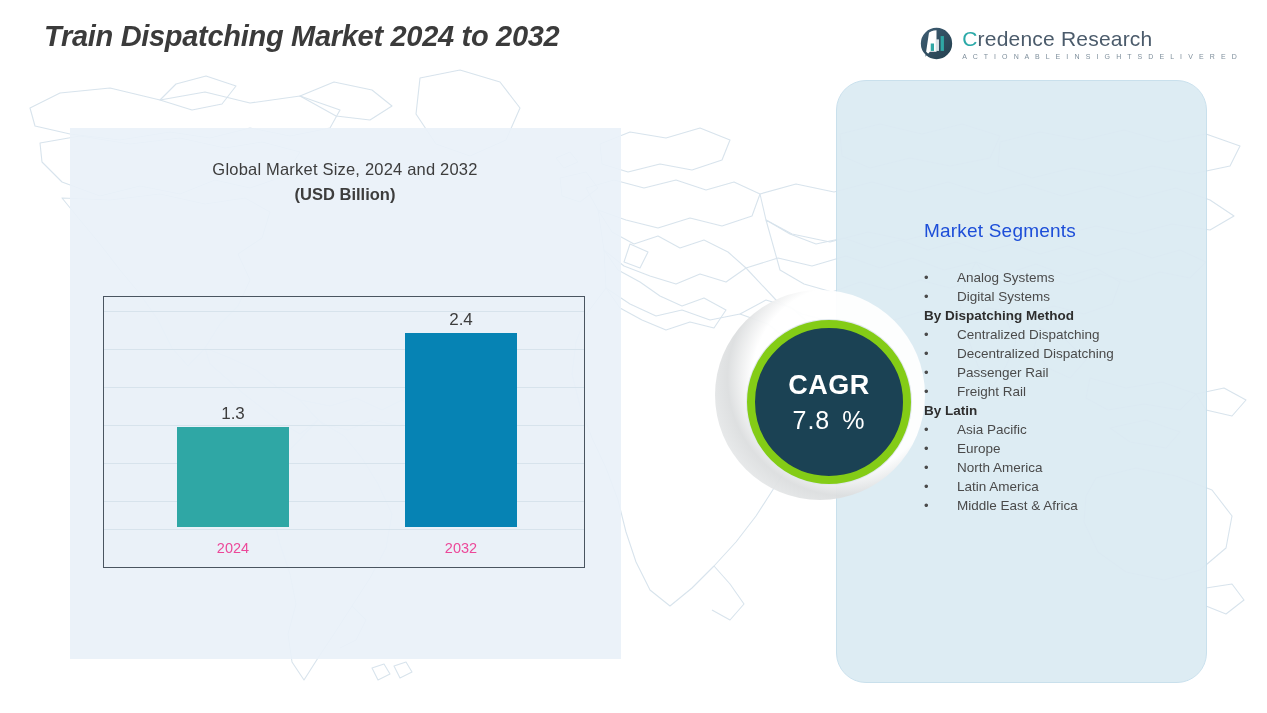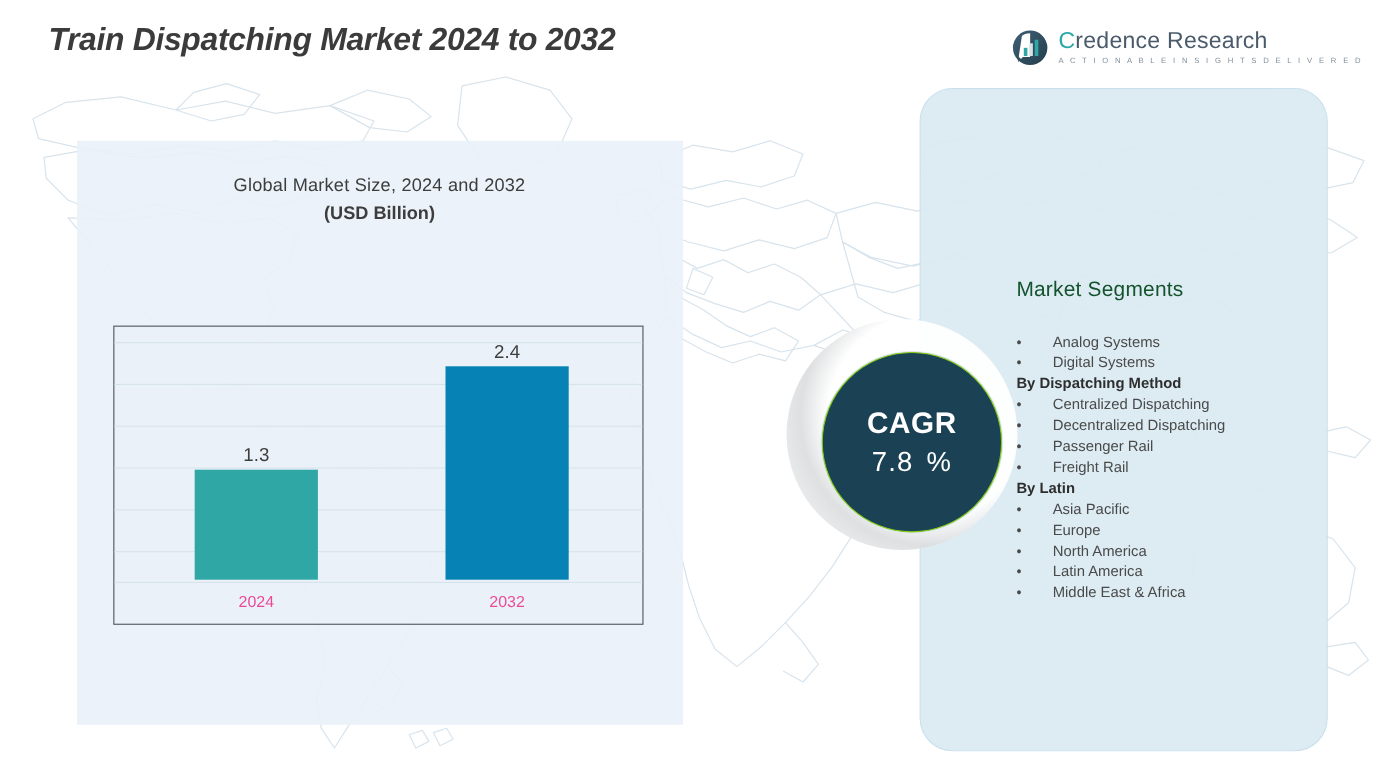--- a/index.html
+++ b/index.html
@@ -52,21 +52,21 @@
     font-weight: bold;
     font-style: italic;
     color: #3b3b3b;
     letter-spacing: -0.3px;
     white-space: nowrap;
   }
   .logo {
     position: absolute;
     right: 28px; top: 27px;
     display: flex;
-    align-items: flex-start;
+    align-items: center;
     gap: 9px;
   }
   .logo-mark { width: 33px; height: 33px; flex: 0 0 auto; }
   .logo-text { display: flex; flex-direction: column; line-height: 1; }
   .logo-name {
     font-size: 21px;
     color: #4b5b6b;
     letter-spacing: 0.2px;
     white-space: nowrap;
   }
@@ -138,45 +138,44 @@
     border-radius: 50%;
     background: radial-gradient(circle at 62% 42%, #ffffff 52%, #dcdedf 66%, #f2f4f5 88%, #ffffff 100%);
     opacity: 0.95;
   }
   .cagr-circle {
     position: absolute;
     left: 747px; top: 320px;
     width: 164px; height: 164px;
     border-radius: 50%;
     background: #1b4254;
-    border: 1px solid #84cc16;
+    border: 8px solid #84cc16;
     box-shadow: 0 0 0 1px #dfe7ec;
     display: flex;
     flex-direction: column;
     align-items: center;
     justify-content: center;
     color: #ffffff;
   }
   .cagr-title { font-size: 27px; font-weight: bold; letter-spacing: 0.5px; }
   .cagr-value { font-size: 25px; margin-top: 5px; letter-spacing: 1px; }
   .cagr-value .pct { margin-left: 12px; }
 
   
   .segments {
     position: absolute;
     left: 924px; top: 220px;
     width: 280px;
     color: #3f3f3f;
   }
   .segments-title {
     font-size: 19px;
-    color: #14532d;
+    color: #1d4ed8;
     margin-bottom: 26px;
     letter-spacing: 0.2px;
-    margin-top: 33px;
   }
   .seg-group-title {
     font-size: 13.5px;
     font-weight: bold;
     color: #2e2e2e;
     line-height: 19px;
   }
   .seg-item {
     display: flex;
     align-items: baseline;

